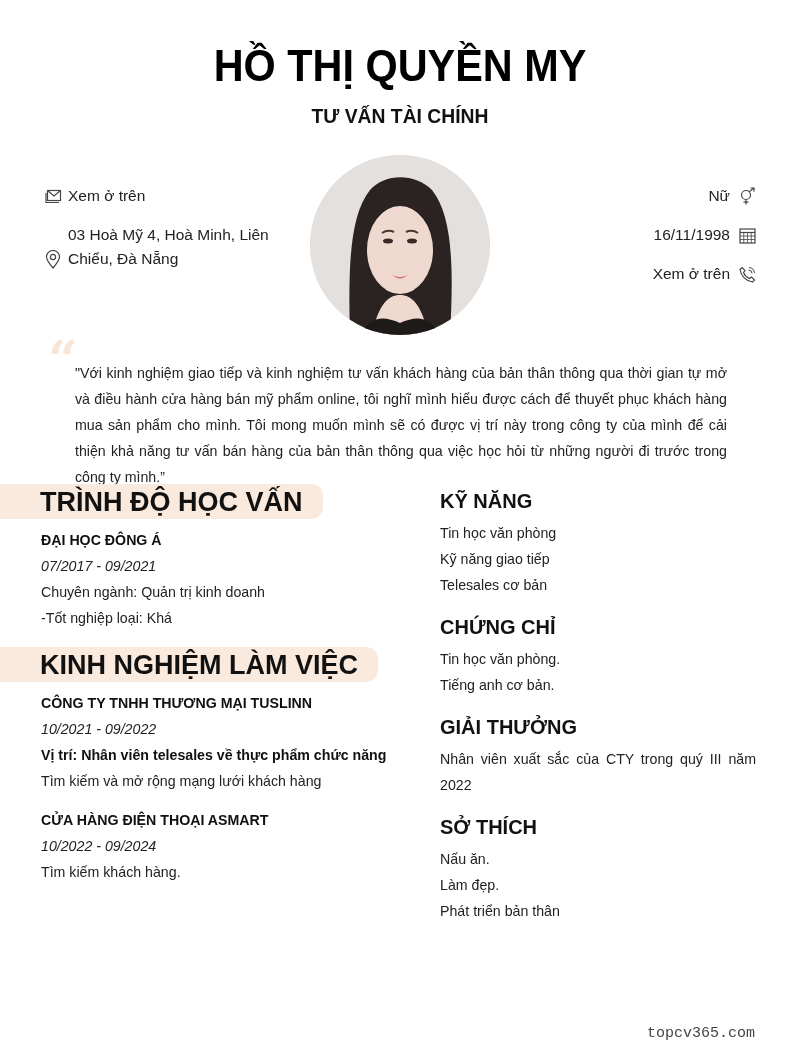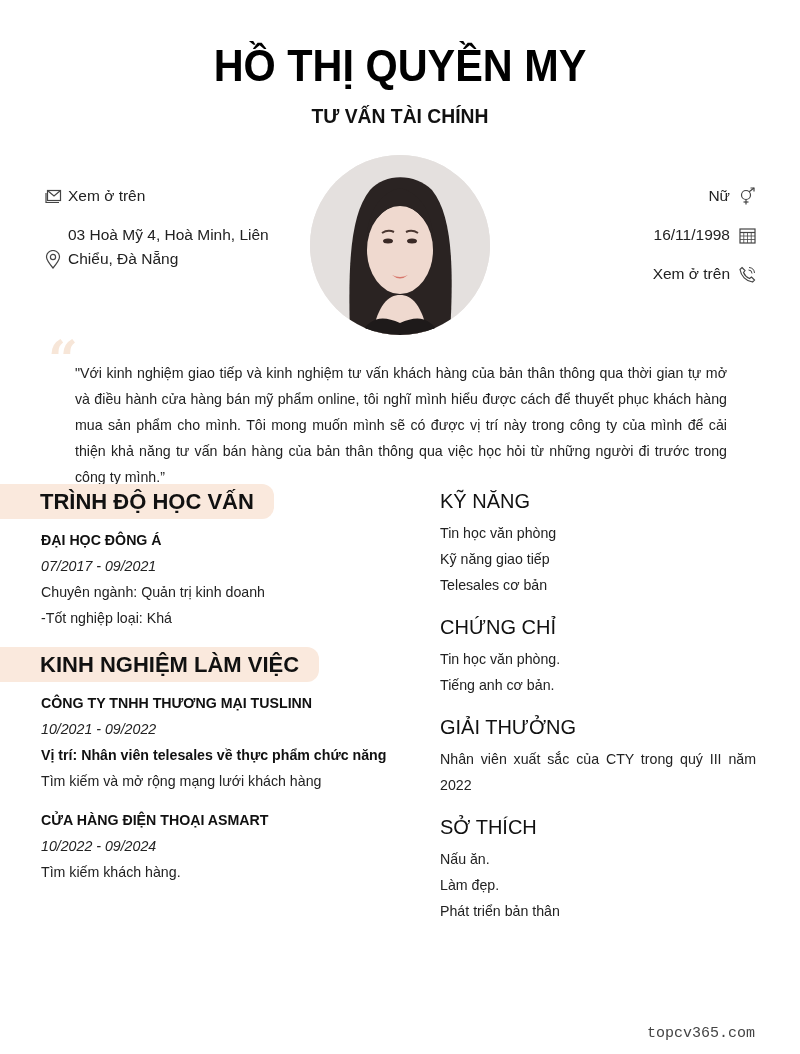--- a/index.html
+++ b/index.html
@@ -10,27 +10,27 @@
   .info-left { position: absolute; top: 184px; left: 44px; width: 250px; font-size: 15.5px; color: #222; }
   .info-right { position: absolute; top: 184px; right: 44px; width: 250px; font-size: 15.5px; color: #222; text-align: right; }
   .info-row { display: flex; align-items: flex-end; margin-bottom: 15px; line-height: 24px; }
   .info-left .info-row .ic { margin-right: 6px; width: 18px; height: 24px; display:flex; align-items:center; justify-content:center; flex: 0 0 18px; }
   .info-right .info-row { justify-content: flex-end; }
   .info-right .info-row .ic { margin-left: 8px; width: 18px; height: 24px; display:flex; align-items:center; justify-content:center; flex: 0 0 18px; }
   .avatar { position: absolute; top: 155px; left: 310px; width: 180px; height: 180px; border-radius: 50%; overflow: hidden; background: #e6e2e0; }
   .quote-mark { position: absolute; top: 334px; left: 48px; font-size: 52px; font-weight: 900; color: #f7e6d8; font-family: "DejaVu Serif", serif; line-height: 52px; }
   .quote { position: absolute; top: 360px; left: 75px; width: 652px; font-size: 14.2px; line-height: 26px; color: #222; text-align: justify; }
   .left-col { position: absolute; top: 484px; left: 0; width: 420px; }
-  .sec-head { display: inline-block; background: #fae9dd; border-radius: 0 12px 12px 0; padding: 5px 20px 5px 40px; font-size: 22px; font-weight: 700; color: #111; height: 35px; line-height: 26px; }
+  .sec-head { display: inline-block; background: #fae9dd; border-radius: 0 12px 12px 0; padding: 5px 20px 5px 40px; font-size: 27px; font-weight: 700; color: #111; height: 35px; line-height: 26px; }
   .sec-body { padding-left: 41px; font-size: 14.2px; color: #222; }
   .sec-body .line { line-height: 26px; }
   .bold { font-weight: 700; color: #111; }
   .ital { font-style: italic; }
   .right-col { position: absolute; top: 486px; left: 440px; width: 316px; }
-  .r-head { font-size: 20px; font-weight: 400; color: #111; line-height: 30px; margin-bottom: 4px; }
+  .r-head { font-size: 20px; font-weight: 700; color: #111; line-height: 30px; margin-bottom: 4px; }
   .r-sec { margin-bottom: 14px; }
   .r-line { font-size: 14.2px; line-height: 26px; color: #222; }
   .r-line.just { text-align: justify; text-align-last: left; }
   .footer { position: absolute; top: 1025px; right: 45px; font-family: "Liberation Mono", monospace; font-size: 15px; color: #444; }
 </style>
 </head>
 <body>
 
 <div class="name">HỒ THỊ QUYỀN MY</div>
 <div class="title">TƯ VẤN TÀI CHÍNH</div>

